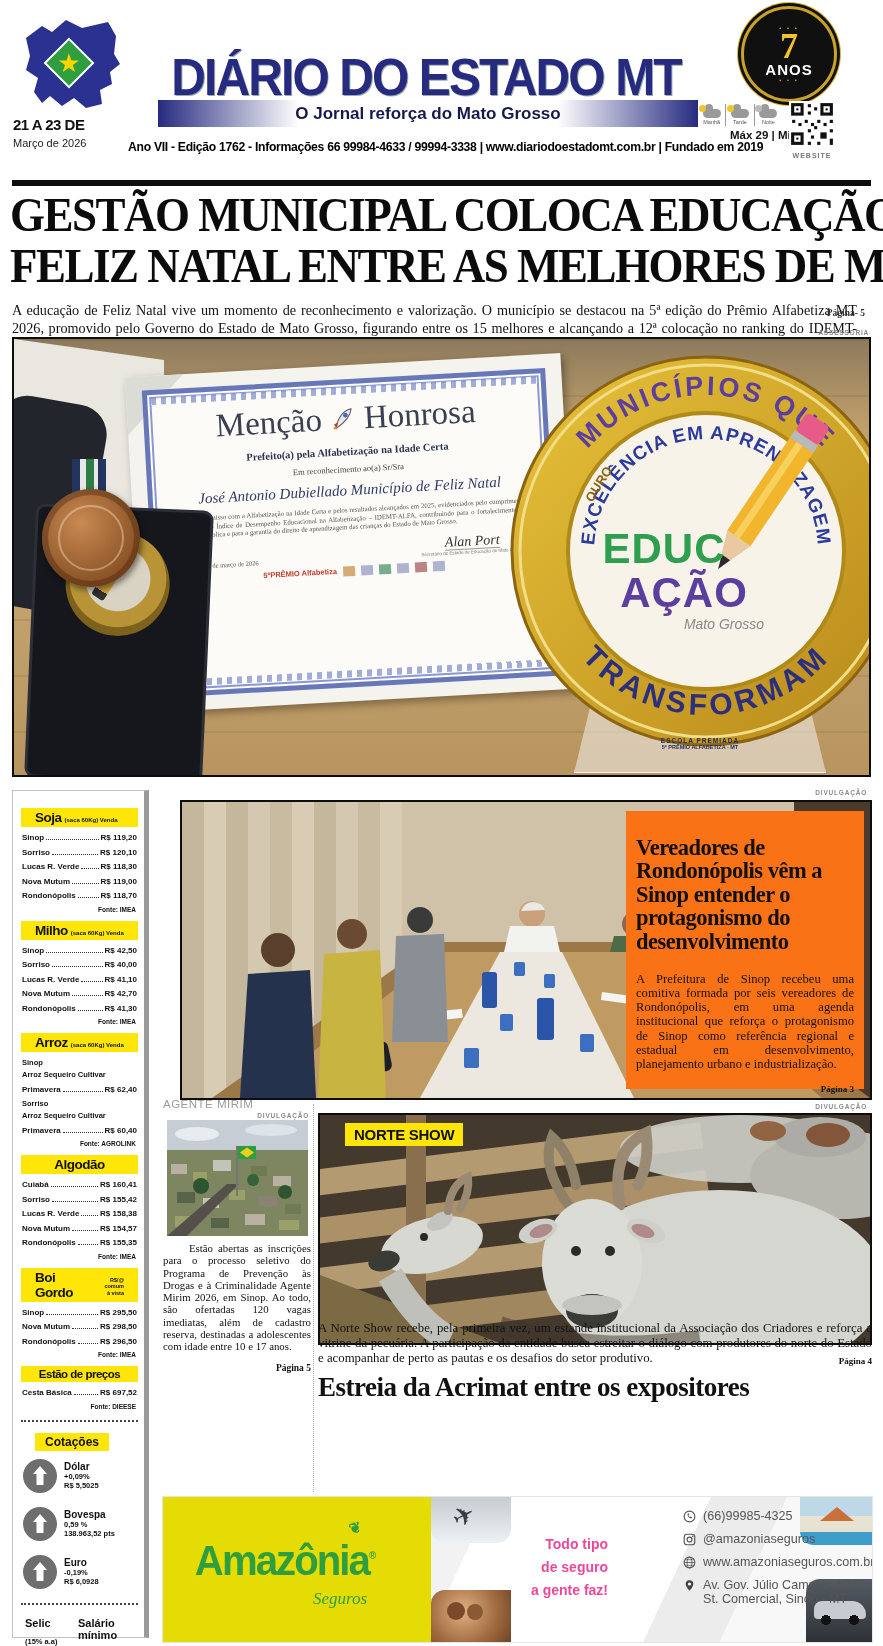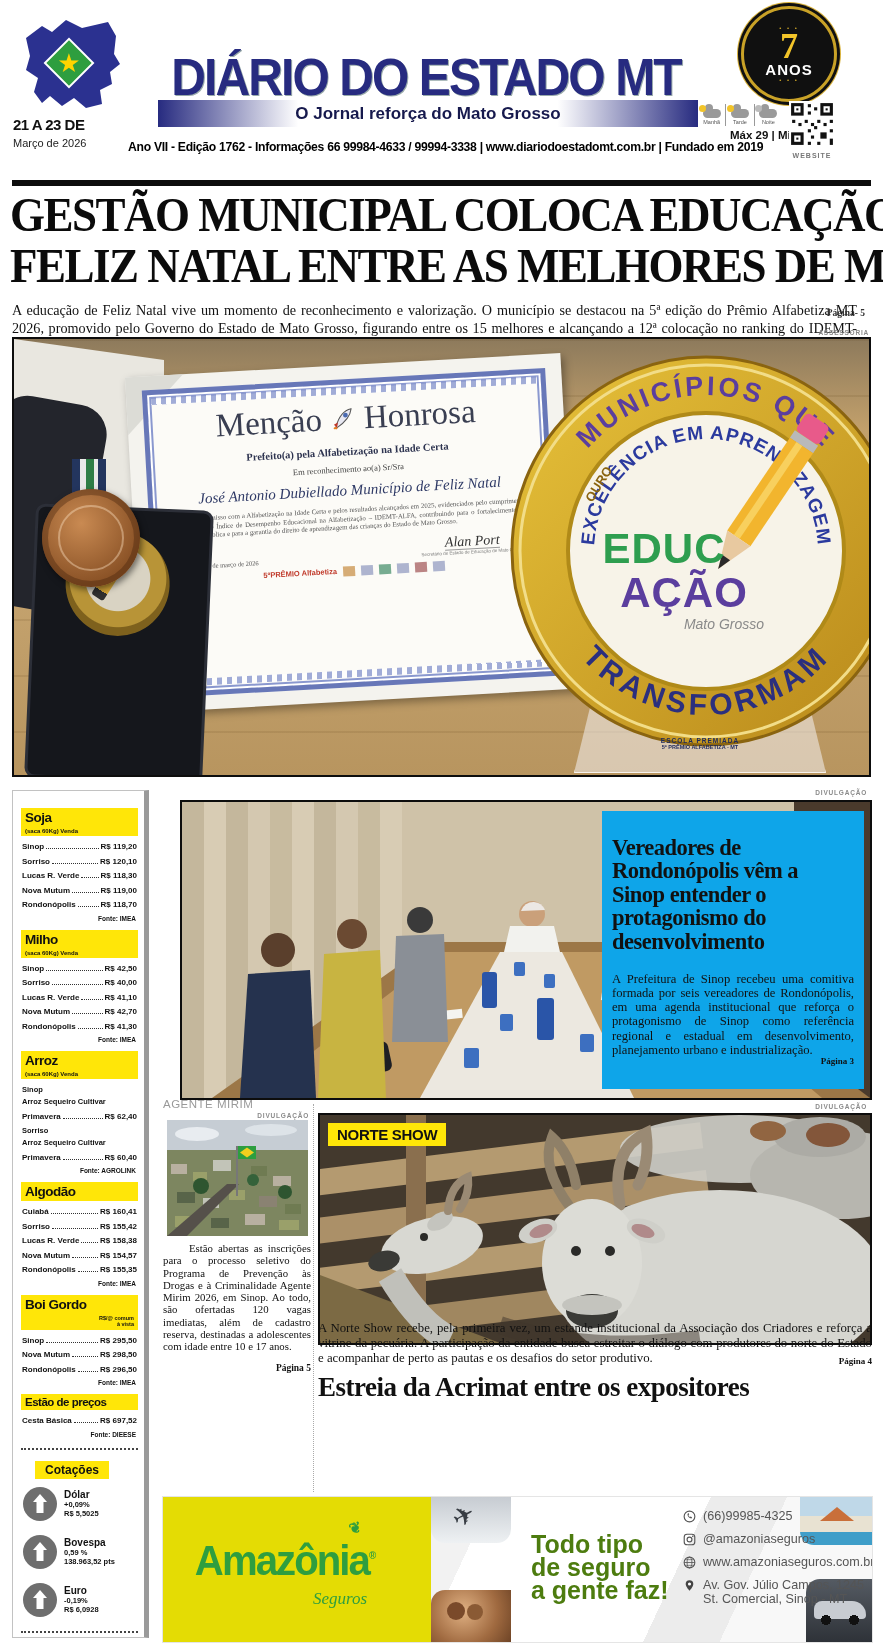--- a/index.html
+++ b/index.html
@@ -98,21 +98,21 @@
   .medal{position:absolute;left:28px;top:150px;width:98px;height:98px;border-radius:50%;
       background:radial-gradient(circle at 40% 35%,#c98a52,#8a5226 70%);
       box-shadow:inset 0 0 0 6px rgba(60,30,10,.35),2px 3px 6px rgba(0,0,0,.5);}
   .medal::after{content:"";position:absolute;inset:16px;border-radius:50%;border:2px solid rgba(255,230,200,.4);}
   .ribbon{position:absolute;left:58px;top:120px;width:34px;height:36px;
       background:linear-gradient(90deg,#23355e 0 8px,#e8e8e8 8px 14px,#2e7d46 14px 22px,#e8e8e8 22px 26px,#23355e 26px);}
 
   
   .sidebar{position:absolute;left:12px;top:790px;width:137px;height:848px;background:#fff;
       border:1px solid #c2c2c2;border-right:5px solid #9a9a9a;padding:10px 6px 0 8px;box-sizing:border-box;}
-  .mkt-head{background:#ffe608;display:flex;align-items:baseline;gap:3px;padding:2px 4px;margin:7px 0 6px;flex-direction:column;}
+  .mkt-head{background:#ffe608;display:flex;align-items:baseline;gap:3px;padding:2px 14px;margin:7px 0 6px;}
   .mkt-head.center{justify-content:center;}
   .mkt-title{font-size:13.5px;font-weight:bold;letter-spacing:-0.5px;}
   .mkt-sub{font-size:6px;font-weight:bold;}
   .mkt-sub2{margin-left:auto;text-align:right;font-size:5.5px;font-weight:bold;line-height:6.5px;}
   .mkt-row{display:flex;align-items:baseline;font-size:8px;font-weight:bold;margin:5.5px 1px;}
   .mkt-row .dots{flex:1;border-bottom:1px dotted #333;margin:0 2px 1px;}
   .mkt-line{font-size:7.5px;font-weight:bold;margin:3px 1px 0;}
   .mkt-source{text-align:right;font-size:6.5px;font-weight:bold;margin:4px 2px 8px;}
   .dotted{border-top:2px dotted #444;margin:10px 0;}
   .q-head{background:#ffe608;display:inline-block;font-size:12px;font-weight:bold;padding:2px 10px;margin:0 0 8px 14px;}
@@ -123,40 +123,40 @@
   .q-circ::after{content:"";position:absolute;left:50%;top:14px;transform:translateX(-50%);width:7px;height:12px;background:#fff;}
   .q-name{font-size:10px;font-weight:bold;}
   .q-line{font-size:7.5px;font-weight:bold;}
   .sb-footer{display:flex;justify-content:space-between;padding:2px 4px;}
   .sbf-title{font-size:11px;font-weight:bold;line-height:12px;}
   .sbf-val{font-size:7.5px;font-weight:bold;margin-top:8px;}
 
   
   .meeting{position:absolute;left:180px;top:800px;width:688px;height:296px;border:2px solid #0d0d0d;overflow:hidden;}
   .meeting-credit{position:absolute;right:16px;top:789px;}
-  .overlay-box{position:absolute;right:6px;top:9px;width:262px;height:278px;background:#0ea5e9;padding:6px 10px;box-sizing:border-box;}
+  .overlay-box{position:absolute;right:6px;top:9px;width:238px;height:278px;background:#f97316;padding:6px 10px;box-sizing:border-box;}
   .overlay-title{font-family:"Liberation Serif",serif;font-weight:bold;font-size:22.5px;line-height:23.5px;letter-spacing:-0.5px;}
   .overlay-body{font-family:"Liberation Serif",serif;font-size:12.6px;line-height:14.2px;margin-top:7px;text-align:justify;}
   .overlay-page{font-size:9px;font-weight:bold;float:right;margin-top:11px;}
 
   
   .agente{position:absolute;left:163px;top:1098px;width:148px;}
   .kicker{font-size:11.5px;color:#9a9a9a;letter-spacing:.5px;}
   .ag-title{font-family:"Liberation Serif",serif;font-weight:bold;font-size:19px;line-height:20px;letter-spacing:-0.5px;margin-top:3px;}
   .ag-credit{text-align:right;margin:2px 2px 1px 0;}
   .ag-photo{width:141px;height:116px;margin-left:4px;position:relative;overflow:hidden;}
   .ag-body{font-family:"Liberation Serif",serif;font-size:10.8px;line-height:12.3px;text-align:justify;margin-top:6px;}
   .ag-body .indent{display:inline-block;width:26px;}
   .ag-page{text-align:right;font-size:9.5px;font-weight:bold;font-family:Liberation Serif, serif;margin-top:4px;}
 
   
   .vdots{position:absolute;left:313px;top:1104px;height:388px;border-left:1px dotted #aaa;}
   .ns-credit{position:absolute;right:16px;top:1103px;}
   .ns-photo{position:absolute;left:318px;top:1113px;width:550px;height:228px;border:2px solid #0d0d0d;overflow:hidden;}
-  .ns-label{position:absolute;left:8px;top:8px;background:#ffe608;font-size:15px;font-weight:bold;padding:3px 9px;letter-spacing:-0.3px;}
+  .ns-label{position:absolute;left:25px;top:8px;background:#ffe608;font-size:15px;font-weight:bold;padding:3px 9px;letter-spacing:-0.3px;}
   .ns-title{position:absolute;left:318px;top:1350px;width:554px;font-family:"Liberation Serif",serif;
       font-weight:bold;font-size:27px;letter-spacing:-0.5px;}
   .ns-body{position:absolute;left:318px;top:1308px;width:554px;font-family:"Liberation Serif",serif;
       font-size:12.8px;line-height:15px;text-align:justify;}
   .ns-page{font-size:9px;font-weight:bold;float:right;margin-top:3px;}
 
   
   .ad{position:absolute;left:163px;top:1497px;width:709px;height:145px;background:#fff;overflow:hidden;
       box-shadow:0 0 0 1px #e5e5e5;}
   .ad-decor{position:absolute;left:268px;top:0;right:0;bottom:0;
@@ -175,21 +175,21 @@
   .ad-couple::before{content:"";position:absolute;left:16px;top:12px;width:18px;height:18px;border-radius:50%;background:#7a4a2a;}
   .ad-couple::after{content:"";position:absolute;left:36px;top:14px;width:16px;height:16px;border-radius:50%;background:#8a5a34;}
   .ad-house{right:0;top:0;width:72px;height:48px;border-radius:0 0 0 14px;
       background:linear-gradient(180deg,#bfd8e8 0 40%,#e8e2d2 40% 72%,#3f9ec9 72%);}
   .ad-house::before{content:"";position:absolute;left:20px;top:10px;width:34px;height:14px;background:#c96f3a;
       clip-path:polygon(0 100%,50% 0,100% 100%);}
   .ad-car{right:0;top:82px;width:66px;height:63px;border-radius:14px 0 0 0;background:linear-gradient(180deg,#555b63,#2e3238);}
   .ad-car::before{content:"";position:absolute;left:8px;top:22px;width:52px;height:18px;border-radius:8px 14px 4px 4px;background:#c8ccd2;}
   .ad-car::after{content:"";position:absolute;left:12px;top:36px;width:44px;height:10px;
       background:radial-gradient(circle at 8px 5px,#111 5px,transparent 5px),radial-gradient(circle at 36px 5px,#111 5px,transparent 5px);}
-  .ad-slogan{position:absolute;left:368px;top:36px;font-size:25px;line-height:23px;font-weight:bold;color:#4d7c0f;}
+  .ad-slogan{position:absolute;left:368px;top:36px;font-size:14px;line-height:23px;font-weight:bold;color:#ec4899;text-align:right;}
   .ad-contacts{position:absolute;left:520px;top:12px;width:264px;}
   .ad-contact{display:flex;gap:7px;align-items:flex-start;margin-bottom:6px;font-size:12.6px;color:#555;}
   .ad-contact svg{margin-top:1px;flex:none;}
   .ad-contact .t2{display:block;margin-left:0;}
 
   .serif{font-family:"Liberation Serif",serif;}
 </style>
 </head>
 <body>
 

